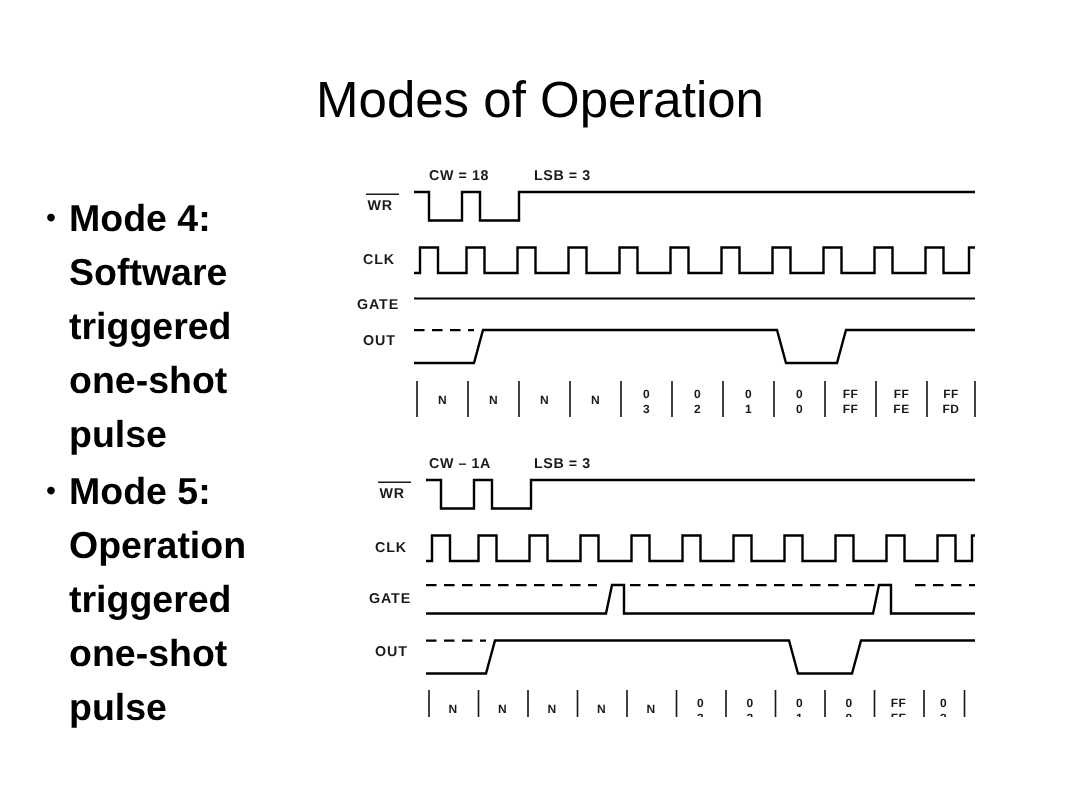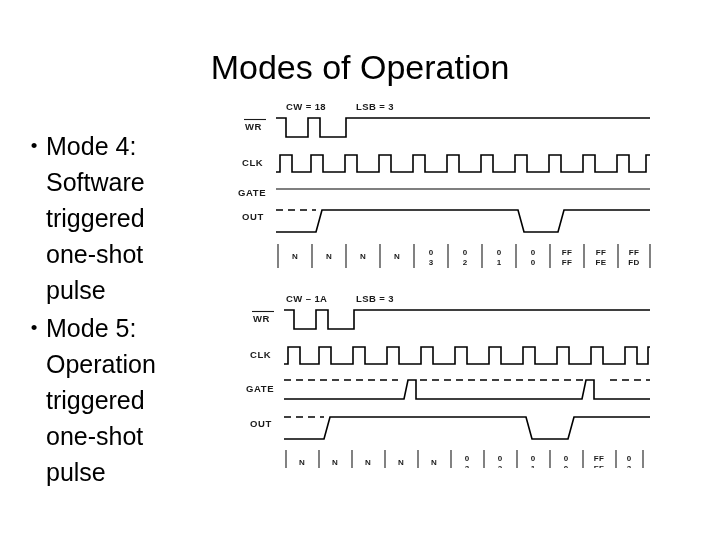--- a/index.html
+++ b/index.html
@@ -48,25 +48,26 @@
   .bullet-mark {
     width: 24px;
     flex: 0 0 24px;
     text-align: center;
     font-size: 19px;
     line-height: 36px;
   }
   .bullet-text {
     flex: 1 1 auto;
     white-space: pre-line;
+    font-weight: bold;
   }
   #figure {
     position: absolute;
     left: 238px;
-    top: 92px;
+    top: 102px;
     width: 418px;
     height: 376px;
   }
   #figure svg {
     display: block;
   }
   .sig-label {
     font-family: "Liberation Sans", sans-serif;
     font-size: 9.5px;
     font-weight: bold;

